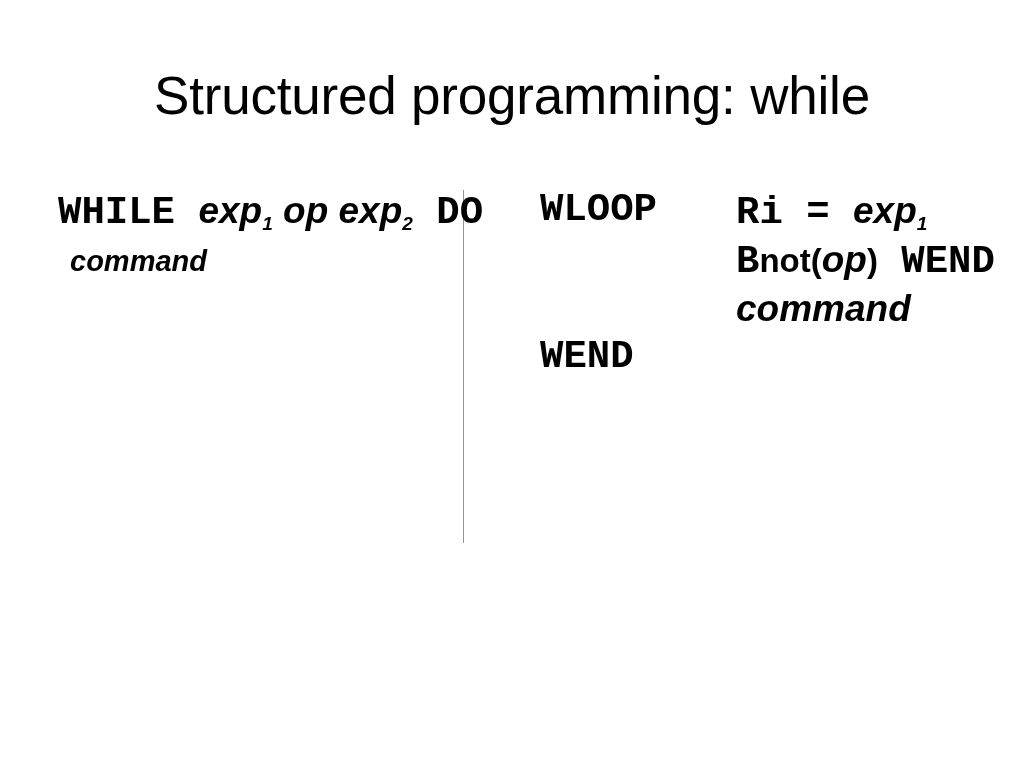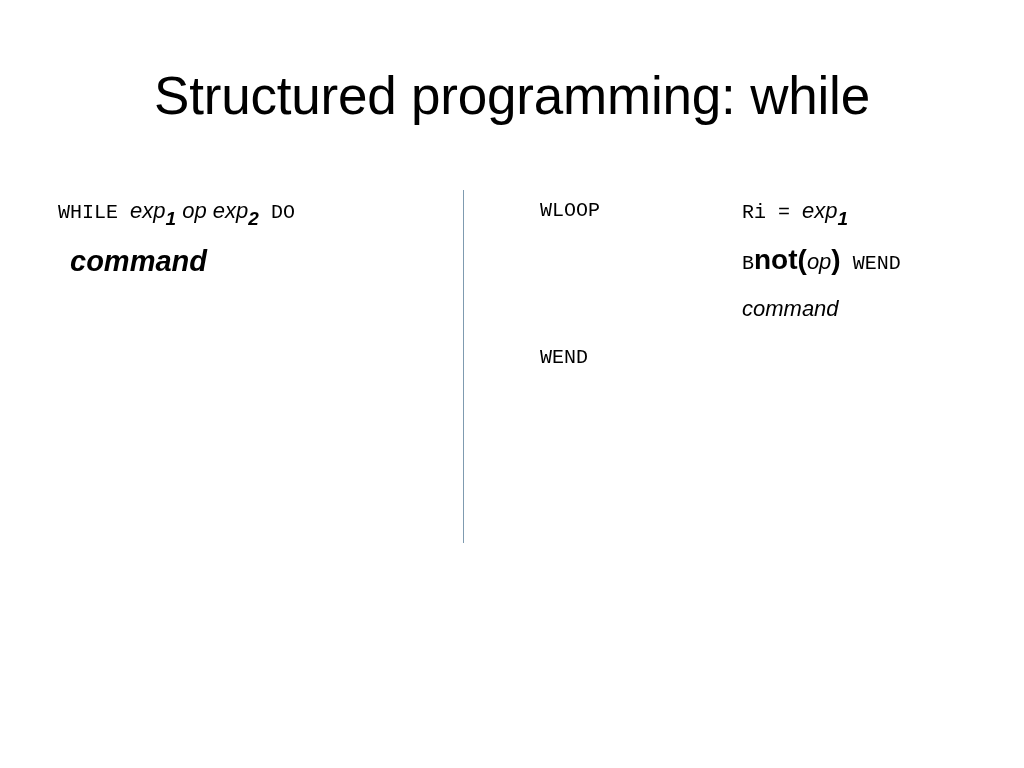--- a/index.html
+++ b/index.html
@@ -47,40 +47,40 @@
     left: 463px;
     top: 190px;
     width: 1px;
     height: 353px;
     background: #7f9bb0;
   }
 
   
   .mono {
     font-family: "Liberation Mono", "DejaVu Sans Mono", monospace;
-    font-weight: 400;
-    font-size: 20px;
+    font-weight: 700;
+    font-size: 39px;
   }
   .meta {
     font-family: "Liberation Sans", sans-serif;
     font-style: italic;
-    font-weight: normal;
-    font-size: 22px;
+    font-weight: bold;
+    font-size: 37px;
   }
   .meta-upright {
     font-family: "Liberation Sans", sans-serif;
     font-style: normal;
     font-weight: bold;
     font-size: 29px;
   }
   .bold-sans {
     font-family: "Liberation Sans", sans-serif;
     font-style: normal;
     font-weight: bold;
-    font-size: 28px;
+    font-size: 33px;
   }
   .sub {
     font-family: "Liberation Sans", sans-serif;
     font-style: italic;
     font-weight: bold;
     font-size: 19px;
     vertical-align: baseline;
     position: relative;
     top: 7px;
     left: 0px;
@@ -122,21 +122,21 @@
     line-height: 49px;
     white-space: nowrap;
   }
   .asm-label {
     position: absolute;
     left: 0;
     top: 0;
   }
   .asm-code {
     position: absolute;
-    left: 202px;
+    left: 196px;
     top: 0;
   }
 </style>
 </head>
 <body>
 
 <div id="slide">
 
   <div id="slide-title">Structured programming: while</div>
 

